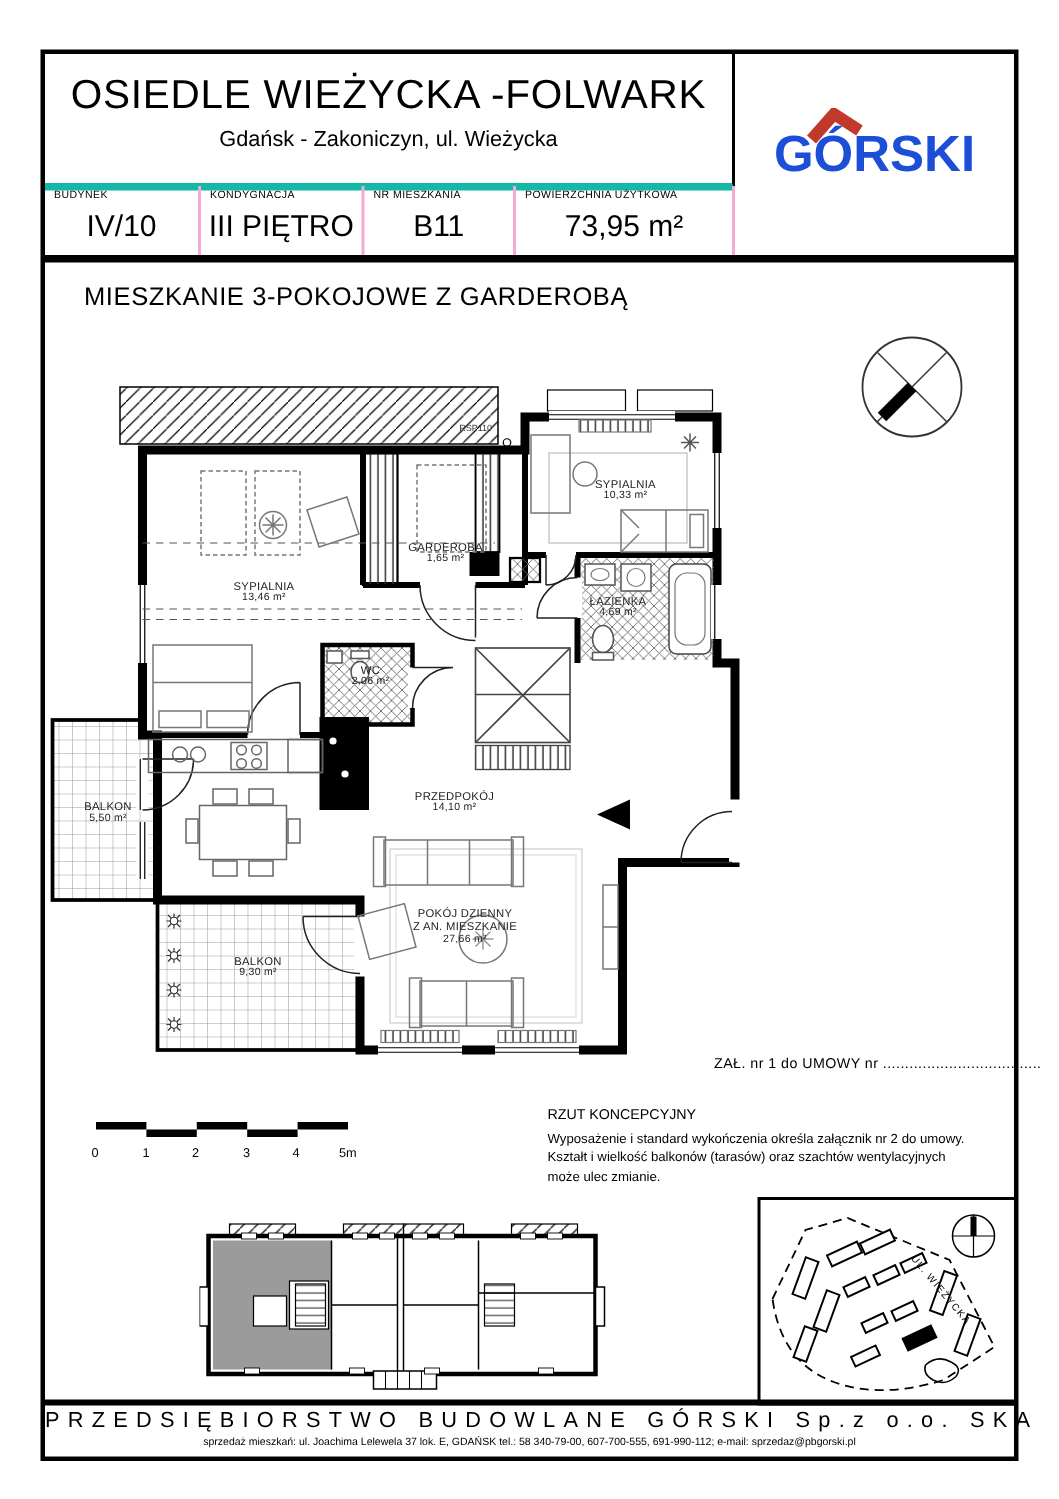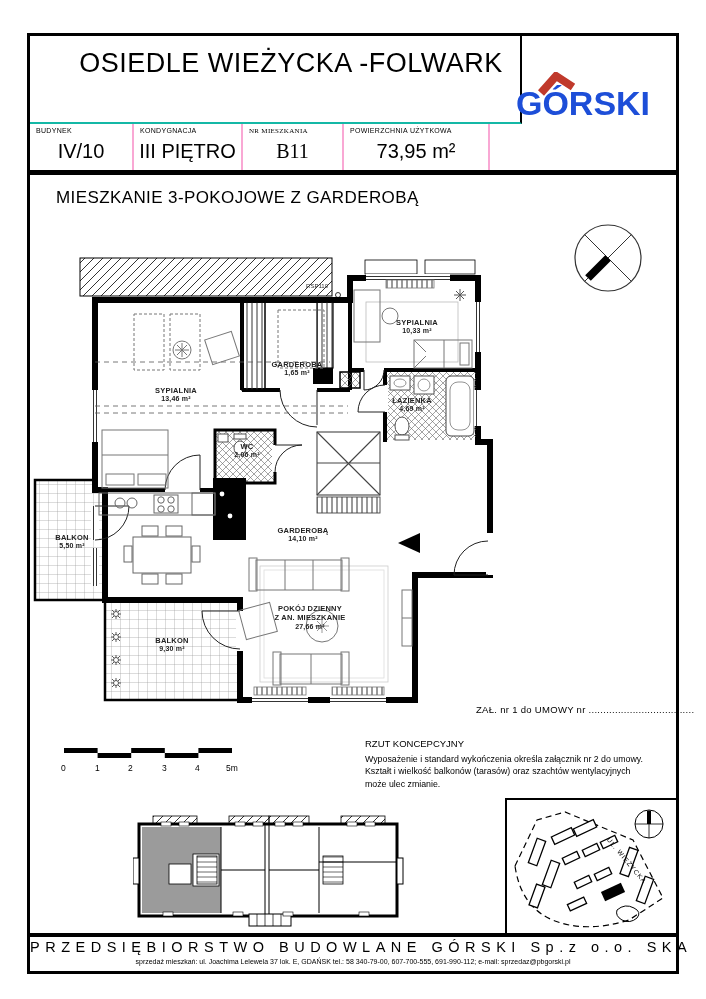--- a/index.html
+++ b/index.html
@@ -1,31 +1,31 @@
 <!DOCTYPE html>
 <html><head>
 <meta charset="utf-8">
 <style>
   html,body{margin:0;padding:0;background:#fff;}
   #page{position:relative;width:706px;height:999px;background:#fff;overflow:hidden;
         font-family:"Liberation Sans","DejaVu Sans",sans-serif;color:#000;}
   .abs{position:absolute;}
   .frame{position:absolute;left:27px;top:33px;width:646px;height:935px;border:3px solid #000;}
   
-  .hdr-title{left:0;top:0;width:458px;height:86px;border-right:2px solid #000;border-bottom:2px solid #14b8a6;text-align:center;padding-left:32px;}
+  .hdr-title{left:0;top:0;width:458px;height:86px;border-right:2px solid #000;border-bottom:5px solid #14b8a6;text-align:center;}
   .hdr-title .t{margin-top:12px;font-size:27px;letter-spacing:.5px;white-space:nowrap;}
   .hdr-title .s{margin-top:6px;font-size:14.5px;}
   .cell{top:88px;height:46px;border-right:2px solid #f9a8d4;}
   .cell .lab{position:absolute;left:6px;top:3px;font-size:7px;letter-spacing:.3px;}
   .cell .val{position:absolute;left:0;right:0;top:16px;text-align:center;font-size:20px;white-space:nowrap;}
   .logo-cell{left:460px;top:0;width:186px;height:134px;}
   .logo-txt{position:absolute;left:0;right:0;top:48px;text-align:center;font-size:34px;font-weight:bold;color:#1d4ed8;letter-spacing:0;}
   .hdr-bar{left:0;top:134px;width:646px;height:5px;background:#000;}
   
-  .rl{position:absolute;text-align:center;font-size:7.5px;line-height:1.25;color:#222;letter-spacing:.2px;font-weight:bold;}
+  .rl{position:absolute;text-align:center;font-size:7.5px;line-height:1.25;color:#222;letter-spacing:.2px;}
   .rl .a{font-size:7px;}
   .tiny{font-size:6px;color:#333;}
   
   .zal{font-size:9.5px;letter-spacing:.3px;white-space:nowrap;margin-left:28px;}
   .rzut-t{font-size:9.5px;margin-bottom:4px;}
   .rzut-l{font-size:8.8px;line-height:1.4;}
   
   .ticks span{position:absolute;top:0;font-size:8.5px;}
   
   .foot-bar{left:0;top:897px;width:646px;height:4px;background:#000;}
@@ -35,31 +35,32 @@
   .street{position:absolute;left:104px;top:36px;font-size:6.5px;letter-spacing:1px;transform:rotate(50deg);transform-origin:left top;white-space:nowrap;}
 </style>
 </head>
 <body>
 
 <div id="page">
  <div class="frame">
 
   <div class="abs hdr-title">
     <div class="t">OSIEDLE WIEŻYCKA -FOLWARK</div>
+    <div class="s">Gdańsk - Zakoniczyn, ul. Wieżycka</div>
   </div>
 
   <div class="abs cell" style="left:0;width:102px;">
     <div class="lab">BUDYNEK</div>
     <div class="val">IV/10</div>
   </div>
   <div class="abs cell" style="left:104px;width:107px;">
     <div class="lab">KONDYGNACJA</div>
     <div class="val">III PIĘTRO</div>
   </div>
-  <div class="abs cell" style="left:213px;width:99px;font-family:Liberation Serif, serif;">
+  <div class="abs cell" style="left:213px;width:99px;">
     <div class="lab">NR MIESZKANIA</div>
     <div class="val">B11</div>
   </div>
   <div class="abs cell" style="left:314px;width:144px;">
     <div class="lab">POWIERZCHNIA UŻYTKOWA</div>
     <div class="val">73,95 m²</div>
   </div>
 
   <div class="abs logo-cell">
     <div class="logo-txt">GÓRSKI</div>
@@ -296,21 +297,21 @@
   </div>
   <div class="rl" style="left:342px;top:360px;width:80px;">
     <div>ŁAZIENKA</div>
         <div class="a">4,69 m²</div>
   </div>
   <div class="rl" style="left:187px;top:406px;width:60px;">
     <div>WC</div>
         <div class="a">2,06 m²</div>
   </div>
   <div class="rl" style="left:233px;top:490px;width:80px;">
-    <div>GARDEROBĄ</div>
+    <div>PRZEDPOKÓJ</div>
         <div class="a">14,10 m²</div>
   </div>
   <div class="rl" style="left:235px;top:568px;width:90px;">
     <div>POKÓJ DZIENNY</div>
         <div>Z AN. MIESZKANIE</div>
     <div class="a">27,66 m²</div>
   </div>
   <div class="rl" style="left:12px;top:497px;width:60px;">
     <div>BALKON</div>
         <div class="a">5,50 m²</div>

